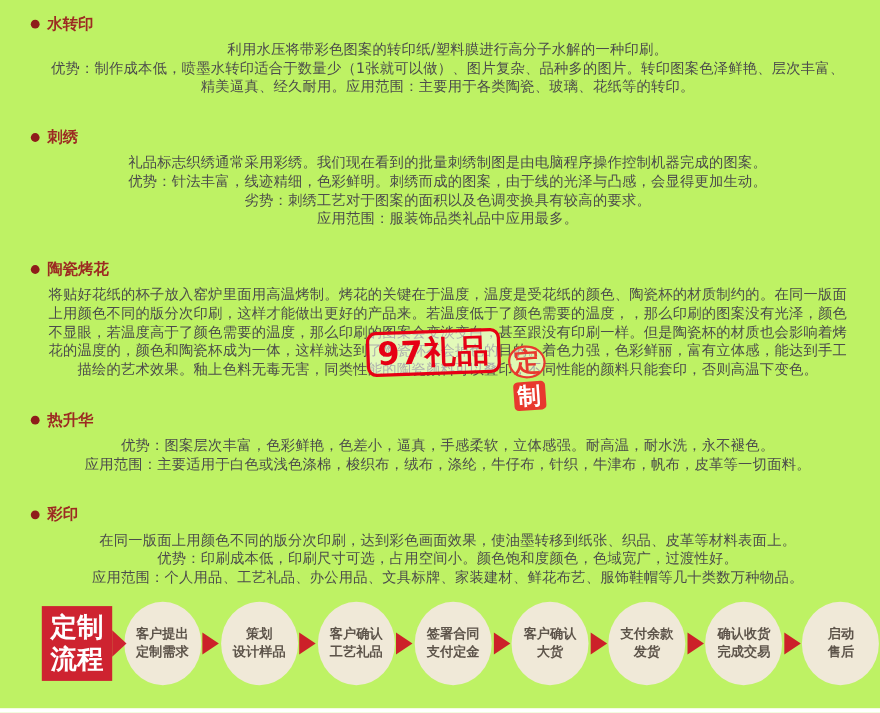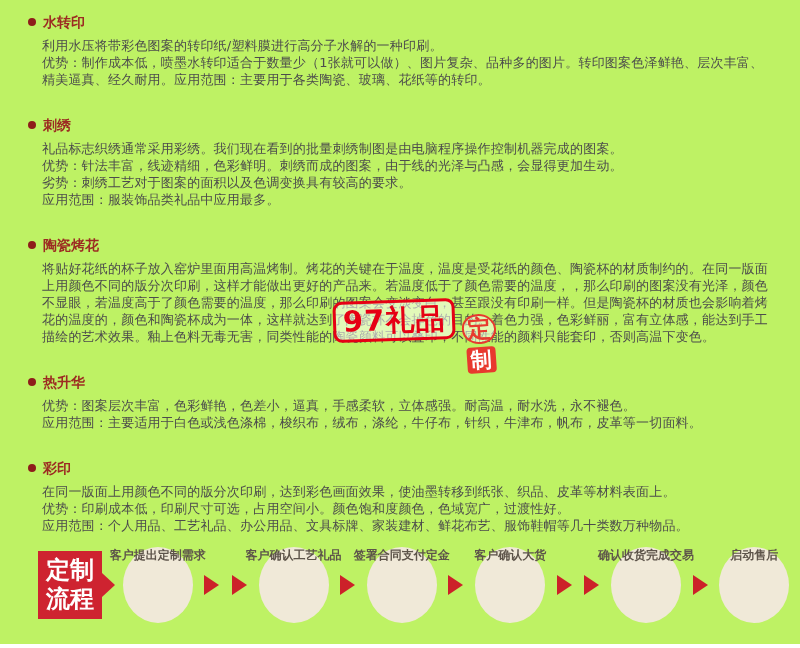--- a/index.html
+++ b/index.html
@@ -6,21 +6,21 @@
   .page{position:relative;width:800px;height:644px;background:#bef264;overflow:hidden;
         font-family:"DejaVu Sans","Liberation Sans",sans-serif;}
   .content{padding:14px 28px 0 28px;}
   .topic{margin-bottom:29px;}
   .topic-head{display:flex;align-items:center;margin-bottom:7px;}
   .bullet{display:inline-block;width:8px;height:8px;border-radius:50%;background:#8e1d1a;
           margin-right:7px;flex:0 0 auto;}
   .topic-title{font-size:14px;font-weight:bold;color:#9c2b22;margin:0;line-height:16px;}
   .topic-body{padding-left:14px;}
   .topic-body p{margin:0;font-size:13px;line-height:17px;color:#4c4c4c;max-width:742px;
-                letter-spacing:0.2px;}
+                letter-spacing:0.2px;text-align:center;}
   
   .watermark{position:absolute;left:333px;top:300px;display:flex;align-items:flex-start;z-index:5;}
   .wm-badge{border:3px solid #e60014;border-radius:9px;color:#e60014;font-weight:bold;
             font-size:29px;line-height:33px;padding:1px 7px;background:rgba(255,255,255,0.55);
             transform:rotate(-2deg);letter-spacing:1px;}
   .wm-seal{display:flex;flex-direction:column;align-items:center;margin:14px 0 0 8px;
            transform:rotate(-4deg);}
   .wm-seal-top{color:#e8392e;font-size:24px;font-weight:bold;line-height:26px;
                border:2px solid #e8392e;border-radius:46% 54% 48% 52%;padding:0 3px;
                background:rgba(255,255,255,0.5);}
@@ -31,21 +31,21 @@
         align-items:center;padding:0 0 0 38px;box-sizing:border-box;}
   .flow-label{position:relative;background:#ce2330;color:#ffffff;font-weight:bold;
               font-size:24px;line-height:29px;text-align:center;padding:5px 8px;
               display:flex;flex-direction:column;flex:0 0 auto;}
   .flow-label-arrow{position:absolute;right:-13px;top:50%;margin-top:-12px;width:0;height:0;
                     border-top:12px solid transparent;border-bottom:12px solid transparent;
                     border-left:13px solid #ce2330;}
   .flow-steps{display:flex;align-items:center;flex:1;justify-content:space-evenly;
               margin-left:10px;}
   .flow-circle{width:70px;height:76px;border-radius:50%;background:#f0e9d8;display:flex;
-               flex-direction:row;justify-content:center;flex:0 0 auto;}
+               flex-direction:column;align-items:center;justify-content:center;flex:0 0 auto;font-family:Liberation Mono, monospace;}
   .flow-circle span{font-size:12px;font-weight:bold;color:#5d544a;line-height:16px;
                     white-space:nowrap;}
   .flow-arrow{width:0;height:0;border-top:10px solid transparent;
               border-bottom:10px solid transparent;border-left:15px solid #cc2129;
               flex:0 0 auto;margin:0 1px;}
 </style>
 </head>
 <body>
 
 <div class="page">
@@ -123,36 +123,44 @@
       <span>定制</span>
       <span>流程</span>
       <span class="flow-label-arrow"></span>
     </div>
     <div class="flow-steps">
       <div class="flow-circle">
         <span>客户提出</span>
         <span>定制需求</span>
       </div>
       <span class="flow-arrow"></span>
+      <div class="flow-circle">
+        <span>策划</span>
+        <span>设计样品</span>
+      </div>
       <span class="flow-arrow"></span>
       <div class="flow-circle">
         <span>客户确认</span>
         <span>工艺礼品</span>
       </div>
       <span class="flow-arrow"></span>
       <div class="flow-circle">
         <span>签署合同</span>
         <span>支付定金</span>
       </div>
       <span class="flow-arrow"></span>
       <div class="flow-circle">
         <span>客户确认</span>
         <span>大货</span>
       </div>
       <span class="flow-arrow"></span>
+      <div class="flow-circle">
+        <span>支付余款</span>
+        <span>发货</span>
+      </div>
       <span class="flow-arrow"></span>
       <div class="flow-circle">
         <span>确认收货</span>
         <span>完成交易</span>
       </div>
       <span class="flow-arrow"></span>
       <div class="flow-circle">
         <span>启动</span>
         <span>售后</span>
       </div>

